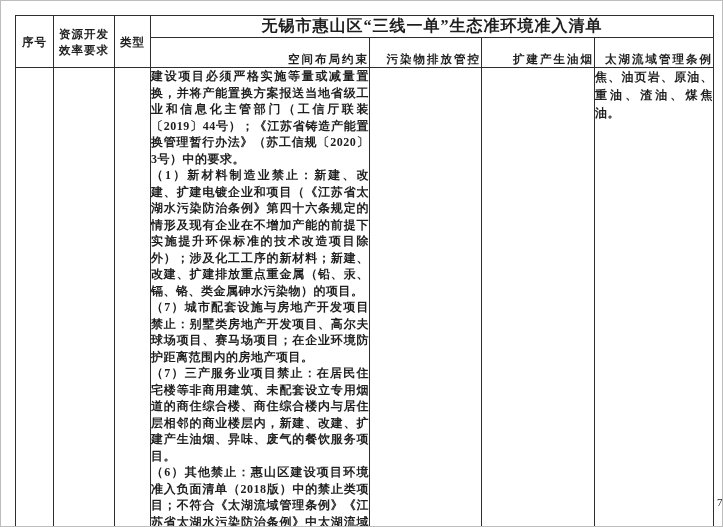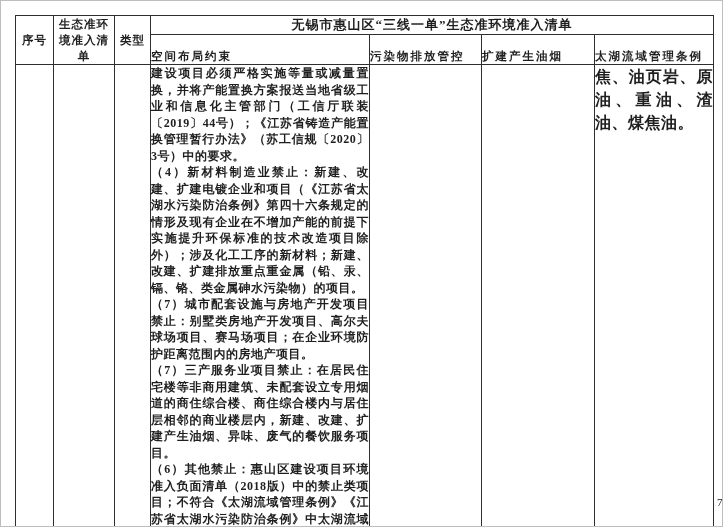--- a/index.html
+++ b/index.html
@@ -20,30 +20,30 @@
     table-layout:fixed;
   }
   table.doc td,table.doc th{
     border:1px solid #2e2e2e;
     padding:0;
     box-sizing:border-box;
     font-weight:bold;
   }
   th.title-cell{
     height:19px;
-    font-size:13px;
+    font-size:16px;
     text-align:center;
     vertical-align:middle;
     letter-spacing:1px;
     padding-bottom:1px;
   }
   th.col-head{
     height:30px;
     font-size:11.5px;
-    text-align:left;
+    text-align:right;
     vertical-align:bottom;
     padding-bottom:6px;
     letter-spacing:2px;
     font-weight:bold;
   }
   th.col-head-span{
     font-size:11.5px;
     text-align:center;
     vertical-align:middle;
     letter-spacing:1px;
@@ -62,22 +62,22 @@
     font-size:12px;
     line-height:16.5px;
     text-align:justify;
     letter-spacing:0.5px;
     font-family:Liberation Serif, serif;
   }
   td.cell-resource{
     padding:1px 4px 0 5px;
   }
   td.cell-resource .res-text{
-    font-size:16px;
-    line-height:23px;
+    font-size:12px;
+    line-height:18px;
     text-align:justify;
     letter-spacing:0.5px;
     display:block;
   }
   .page-number{
     position:absolute;
     left:4px;top:495px;width:723px;
     text-align:right;
     font-size:11px;
     color:#222;
@@ -95,37 +95,37 @@
       <col style="width:61px">
       <col style="width:36px">
       <col style="width:219px">
       <col style="width:112px">
       <col style="width:113px">
       <col style="width:119px">
     </colgroup>
     <tbody>
         <tr>
       <th class="col-head-span" rowspan="2">序号</th>
-      <th class="col-head-span" rowspan="2">生态准环境准入清单</th>
+      <th class="col-head-span" rowspan="2">资源开发效率要求</th>
       <th class="col-head-span" rowspan="2">类型</th>
       <th class="title-cell" colspan="4">无锡市惠山区“三线一单”生态准环境准入清单</th>
     </tr>
     <tr>
       <th class="col-head">空间布局约束</th>
       <th class="col-head">污染物排放管控</th>
       <th class="col-head">扩建产生油烟</th>
       <th class="col-head">太湖流域管理条例</th>
     </tr>
     <tr>
       <td class="body-cell"></td>
       <td class="body-cell"></td>
       <td class="body-cell"></td>
       <td class="body-cell cell-spatial">
             <p>建设项目必须严格实施等量或减量置换，并将产能置换方案报送当地省级工业和信息化主管部门（工信厅联装〔2019〕44号）；《江苏省铸造产能置换管理暂行办法》（苏工信规〔2020〕3号）中的要求。</p>
-            <p>（4）新材料制造业禁止：新建、改建、扩建电镀企业和项目（《江苏省太湖水污染防治条例》第四十六条规定的情形及现有企业在不增加产能的前提下实施提升环保标准的技术改造项目除外）；涉及化工工序的新材料；新建、改建、扩建排放重点重金属（铅、汞、镉、铬、类金属砷水污染物）的项目。</p>
+            <p>（1）新材料制造业禁止：新建、改建、扩建电镀企业和项目（《江苏省太湖水污染防治条例》第四十六条规定的情形及现有企业在不增加产能的前提下实施提升环保标准的技术改造项目除外）；涉及化工工序的新材料；新建、改建、扩建排放重点重金属（铅、汞、镉、铬、类金属砷水污染物）的项目。</p>
             <p>（7）城市配套设施与房地产开发项目禁止：别墅类房地产开发项目、高尔夫球场项目、赛马场项目；在企业环境防护距离范围内的房地产项目。</p>
             <p>（7）三产服务业项目禁止：在居民住宅楼等非商用建筑、未配套设立专用烟道的商住综合楼、商住综合楼内与居住层相邻的商业楼层内，新建、改建、扩建产生油烟、异味、废气的餐饮服务项目。</p>
             <p>（6）其他禁止：惠山区建设项目环境准入负面清单（2018版）中的禁止类项目；不符合《太湖流域管理条例》《江苏省太湖水污染防治条例》中太湖流域三级保护区</p>
           </td>
       <td class="body-cell"></td>
       <td class="body-cell"></td>
       <td class="body-cell cell-resource">
         <span class="res-text">焦、油页岩、原油、重油、渣油、煤焦油。</span>
       </td>
     </tr>

